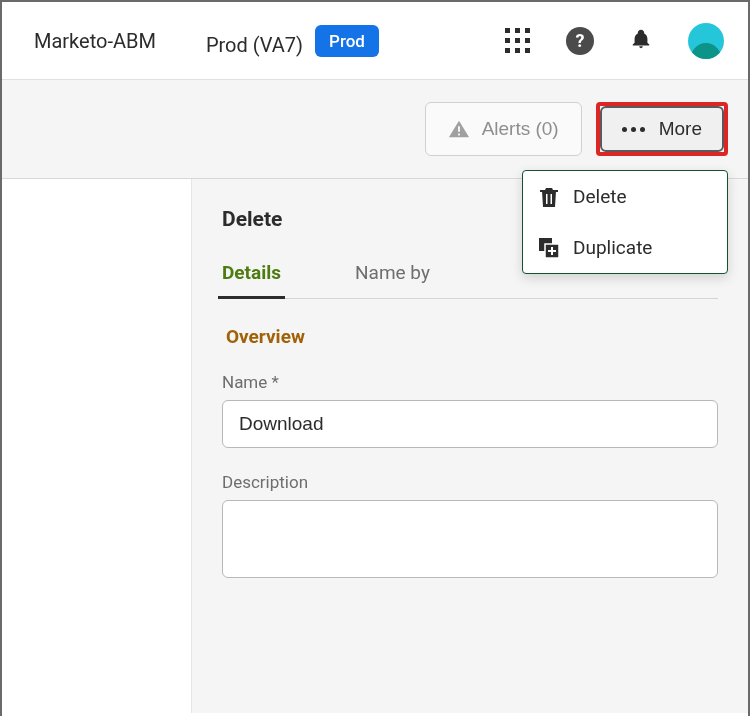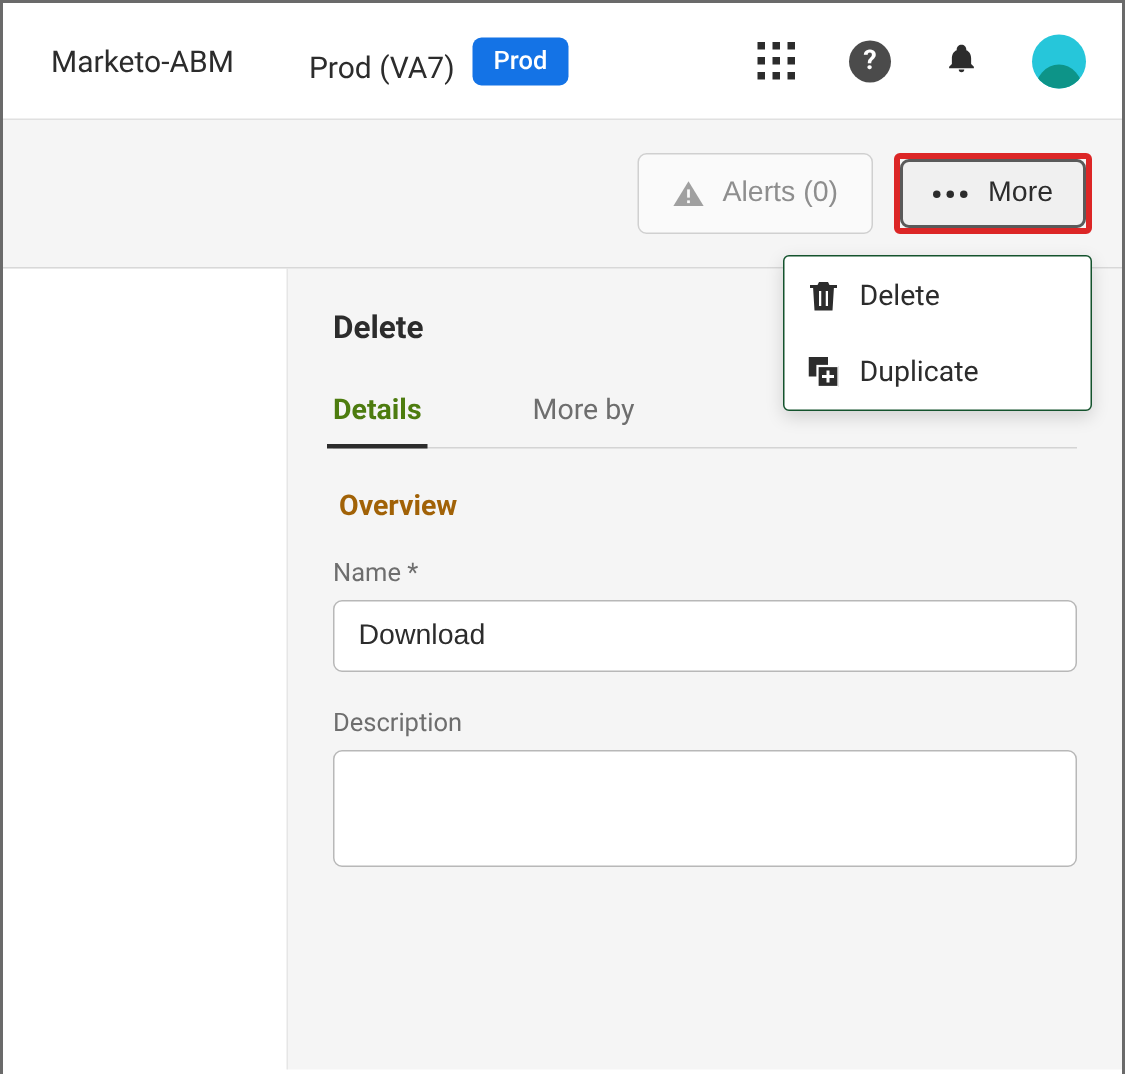--- a/index.html
+++ b/index.html
@@ -290,21 +290,21 @@
     </div>
   </div>
 </div>
 
 <div class="main-area">
   <div class="left-col"></div>
   <div class="right-col">
     <div class="summary-title">Delete</div>
     <div class="tabs">
       <div class="tab active">Details</div>
-      <div class="tab">More by</div>
+      <div class="tab">Name by</div>
     </div>
     <div class="section-title">Overview</div>
     <div class="field-label">Name *</div>
     <input class="field-input" type="text" value="Download" style="">
     <div class="field-label">Description</div>
     <textarea class="field-textarea" style=""></textarea>
   </div>
 </div>
 
 </body></html>

